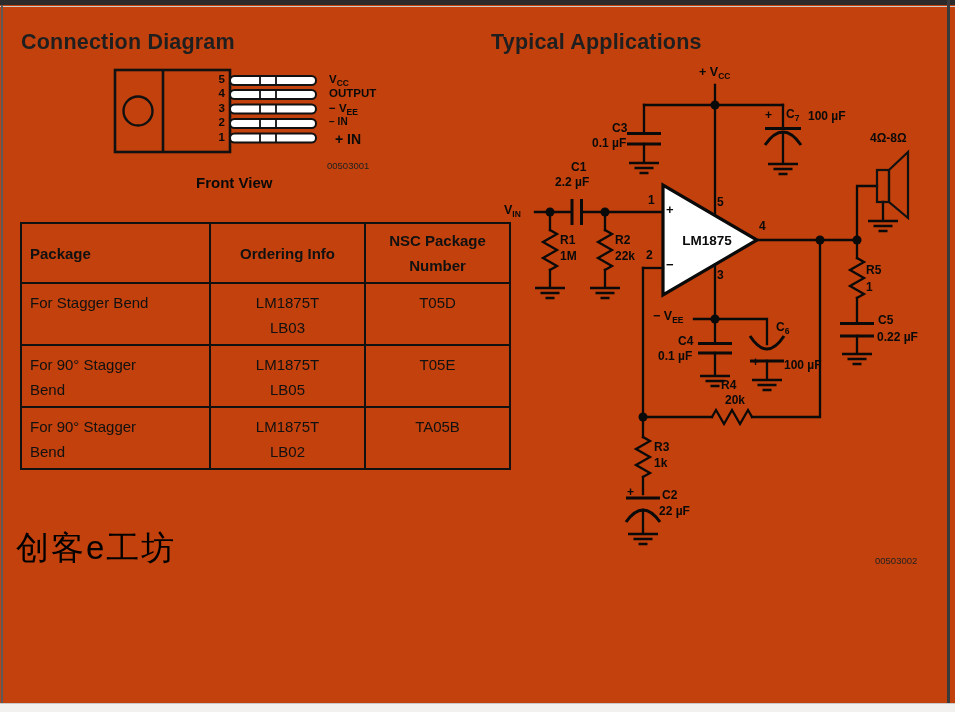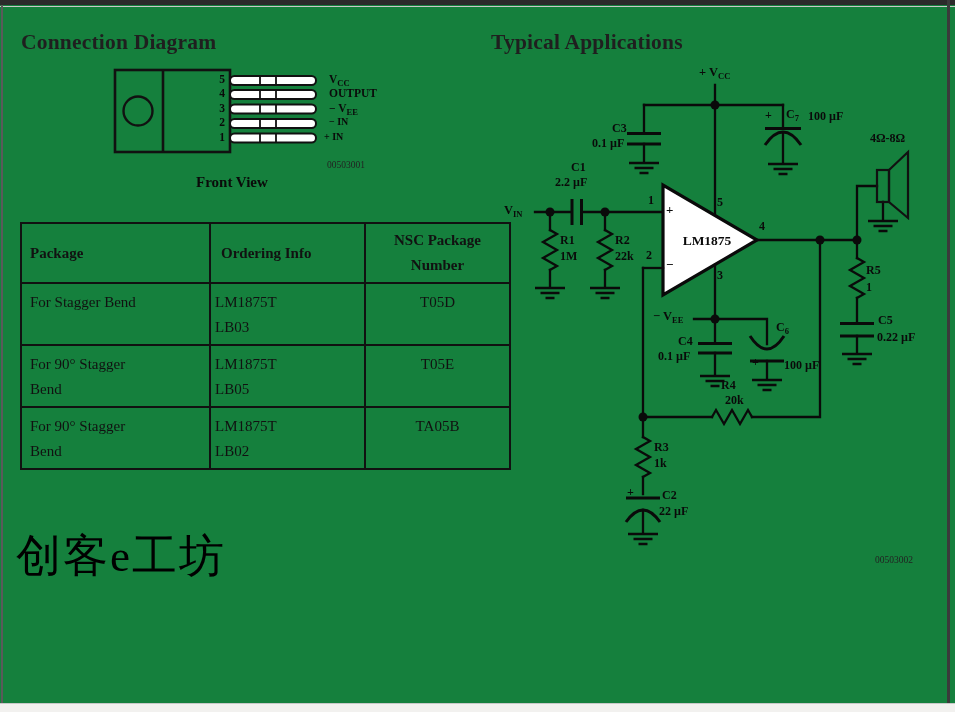--- a/index.html
+++ b/index.html
@@ -1,41 +1,41 @@
 <!DOCTYPE html>
 <html><head>
 <meta charset="utf-8">
 <style>
   html,body{margin:0;padding:0;background:#fff;}
-  #page{position:relative;width:955px;height:712px;background:#15803d;overflow:hidden;
-        font-family:Liberation Serif, serif;color:#111;}
+  #page{position:relative;width:955px;height:712px;background:#c2410c;overflow:hidden;
+        font-family:Liberation Sans, sans-serif;color:#111;}
   .abs{position:absolute;}
   .h1{font-size:21.5px;font-weight:bold;color:#1f1f1f;letter-spacing:.2px;white-space:nowrap;}
   .lbl{position:absolute;font-weight:bold;font-size:12px;line-height:1;white-space:nowrap;color:#0a0a0a;}
   .lbl .sub{font-size:8.5px;vertical-align:-2.5px;letter-spacing:0;}
   .small{font-size:9.5px;font-weight:normal;color:#222;}
   
   #top-bar{left:0;top:0;width:955px;height:5px;background:#2b2b2b;}
   #top-line{left:0;top:6px;width:955px;height:1px;background:#c9c9c9;}
   #left-line{left:1px;top:5px;width:2px;height:698px;background:#5a5a5a;}
   #right-line{left:947px;top:0;width:3px;height:712px;background:#3a3a3a;}
   #bottom-line{left:0;top:703px;width:955px;height:1px;background:#c9c9c9;}
   #bottom-strip{left:0;top:704px;width:955px;height:8px;background:#f2f1ef;}
   
   #pkg-table{left:20px;top:222px;width:441px;border:2px solid #111;border-collapse:collapse;table-layout:fixed;}
   #pkg-table td,#pkg-table th{border:2px solid #111;font-size:15px;vertical-align:top;padding:6px 4px 4px 4px;}
   #pkg-table th{font-weight:bold;vertical-align:middle;text-align:center;line-height:21px;padding:4px 10px;}
   #pkg-table .c1{width:169px;text-align:left;padding-left:8px;line-height:25px;}
-  #pkg-table .c2{width:133px;text-align:left;line-height:25px;}
+  #pkg-table .c2{width:133px;text-align:center;line-height:25px;}
   #pkg-table .c3{width:123px;text-align:center;line-height:25px;}
   #pkg-table tr{height:50px;}
   #pkg-table tr.hd{height:51px;padding-left:24px;}
   .nowrap{white-space:nowrap;}
   
-  #cn-watermark{left:16px;top:526px;font-size:45px;font-weight:400;color:#000;letter-spacing:2px;white-space:nowrap;}
+  #cn-watermark{left:16px;top:526px;font-size:33px;font-weight:400;color:#000;letter-spacing:2px;white-space:nowrap;}
   #bottom-watermark{top:666px;right:10px;font-size:27px;font-weight:bold;color:#d3d0cd;
       text-shadow:-1px -1px 0 #ffffff,1px 1px 1px #bab7b4;white-space:nowrap;letter-spacing:1px;}
   svg{position:absolute;overflow:visible;}
   .wire{stroke:#0a0a0a;stroke-width:2.3;fill:none;stroke-linecap:square;}
   .thick{stroke:#0a0a0a;stroke-width:3;fill:none;stroke-linecap:butt;}
   .tri{stroke:#0a0a0a;stroke-width:3.2;fill:#fff;stroke-linejoin:miter;}
   .dot{fill:#0a0a0a;stroke:none;}
   .gnd{stroke:#0a0a0a;stroke-width:2.6;fill:none;stroke-linecap:butt;}
   .outline{stroke:#111;stroke-width:2.6;fill:none;}
   .lead{stroke:#111;stroke-width:2;fill:#fff;}
@@ -74,21 +74,21 @@
   <div class="lbl" style="left:205px;top:74px;width:20px;text-align:right;font-size:11.5px;">5</div>
   <div class="lbl" style="left:205px;top:88px;width:20px;text-align:right;font-size:11.5px;">4</div>
   <div class="lbl" style="left:205px;top:102.5px;width:20px;text-align:right;font-size:11.5px;">3</div>
   <div class="lbl" style="left:205px;top:117px;width:20px;text-align:right;font-size:11.5px;">2</div>
   <div class="lbl" style="left:205px;top:131.5px;width:20px;text-align:right;font-size:11.5px;">1</div>
 
   <div class="lbl" style="left:329px;top:74px;font-size:11.5px;"><span>V</span><span class="sub">CC</span></div>
   <div class="lbl" style="left:329px;top:88px;font-size:11.5px;"><span>OUTPUT</span><span class="sub"></span></div>
   <div class="lbl" style="left:329px;top:102.5px;font-size:11.5px;"><span>− V</span><span class="sub">EE</span></div>
   <div class="lbl" style="left:329px;top:117px;font-size:10px;"><span>− IN</span><span class="sub"></span></div>
-  <div class="lbl" style="left:324px;top:131.5px;font-size:10px;"><span>+ IN</span><span class="sub"></span></div>
+  <div class="lbl" style="left:335px;top:131.5px;font-size:14px;"><span>+ IN</span><span class="sub"></span></div>
 
   <div class="lbl small" style="left:327px;top:161px;">00503001</div>
   <div class="lbl" style="left:196px;top:175px;font-size:15px;">Front View</div>
 
   <table id="pkg-table" class="abs">
     <tbody>
         <tr class="hd">
       <th class="c1">Package</th>
       <th class="c2">Ordering Info</th>
       <th class="c3">NSC Package Number</th>

